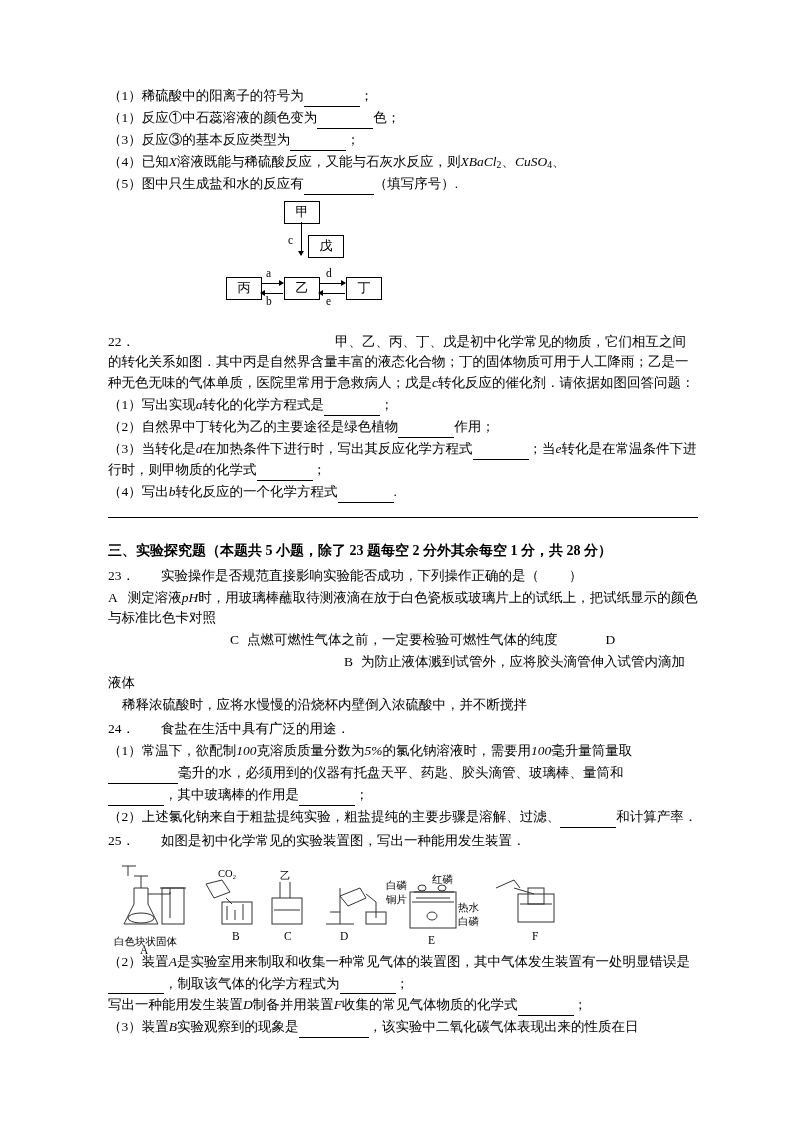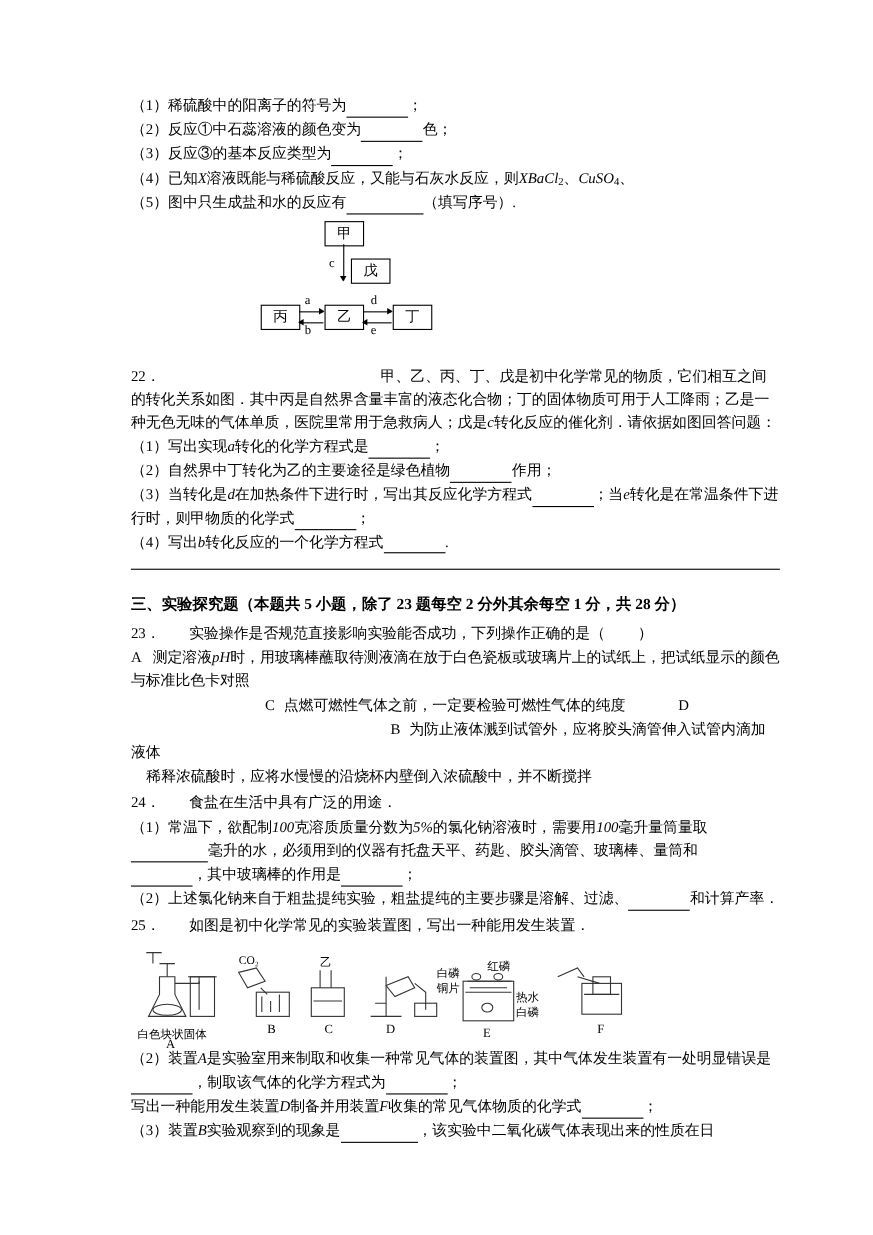--- a/index.html
+++ b/index.html
@@ -15,21 +15,20 @@
     color: #000;
     font-size: 13.5px;
     line-height: 1.55;
   }
   .page {
     position: absolute;
     left: 0; top: 0;
     width: 720px;
     height: 1123px;
     overflow: hidden;
-    margin-left: 11px;
   }
   .content {
     position: absolute;
     left: 108px;
     top: 86px;
     width: 590px;
   }
   .q-line {
     margin: 0 0 1px 0;
     white-space: normal;
@@ -136,21 +135,21 @@
 </head>
 <body>
 
 <div class="page">
   <div class="content">
 
     <div class="q-line">
       <span>（1）稀硫酸中的阳离子的符号为</span><span class="blank"></span><span>；</span>
     </div>
     <div class="q-line">
-      <span>（2）反应①中石蕊溶液的颜色变为</span><span class="blank"></span><span>色；</span>
+      <span>（1）反应①中石蕊溶液的颜色变为</span><span class="blank"></span><span>色；</span>
     </div>
     <div class="q-line">
       <span>（3）反应③的基本反应类型为</span><span class="blank"></span><span>；</span>
     </div>
     <div class="q-line">
       <span>（4）已知</span><span class="ital">X</span><span>溶液既能与稀硫酸反应，又能与石灰水反应，则</span><span class="ital">X</span><span><span class="ital">BaCl</span><sub>2</sub></span>、<span><span class="ital">CuSO</span><sub>4</sub></span>、
     </div>
     <div class="q-line">
       <span>（5）图中只生成盐和水的反应有</span><span class="blank lg"></span><span>（填写序号）.</span>
     </div>
@@ -274,21 +273,21 @@
           <path d="M300 34 L340 34"></path>
           <ellipse cx="318" cy="58" rx="5" ry="4"></ellipse>
 
           <path d="M382 30 L400 22 L406 30"></path>
           <path d="M400 30 L420 36"></path>
           <rect x="404" y="36" width="36" height="28"></rect>
           <path d="M406 46 L438 46"></path>
           <rect x="414" y="30" width="16" height="16"></rect>
         </g>
       </svg>
-      <div class="ap-label" style="left:92px; top:8px;text-align:right;">CO₂</div>
+      <div class="ap-label" style="left:104px; top:8px;text-align:right;">CO₂</div>
       <div class="ap-label" style="left:166px; top:10px;">乙</div>
       <div class="ap-label" style="left:272px; top:20px;">白磷</div>
       <div class="ap-label" style="left:318px; top:14px;">红磷</div>
       <div class="ap-label" style="left:272px; top:34px;">铜片</div>
       <div class="ap-label" style="left:344px; top:42px;">热水</div>
       <div class="ap-label" style="left:344px; top:56px;">白磷</div>
       <div class="ap-label" style="left:0px; top:76px;">白色块状固体</div>
       <div class="ap-letter" style="left:26px; top:84px;">A</div>
       <div class="ap-letter" style="left:118px; top:70px;">B</div>
       <div class="ap-letter" style="left:170px; top:70px;">C</div>

